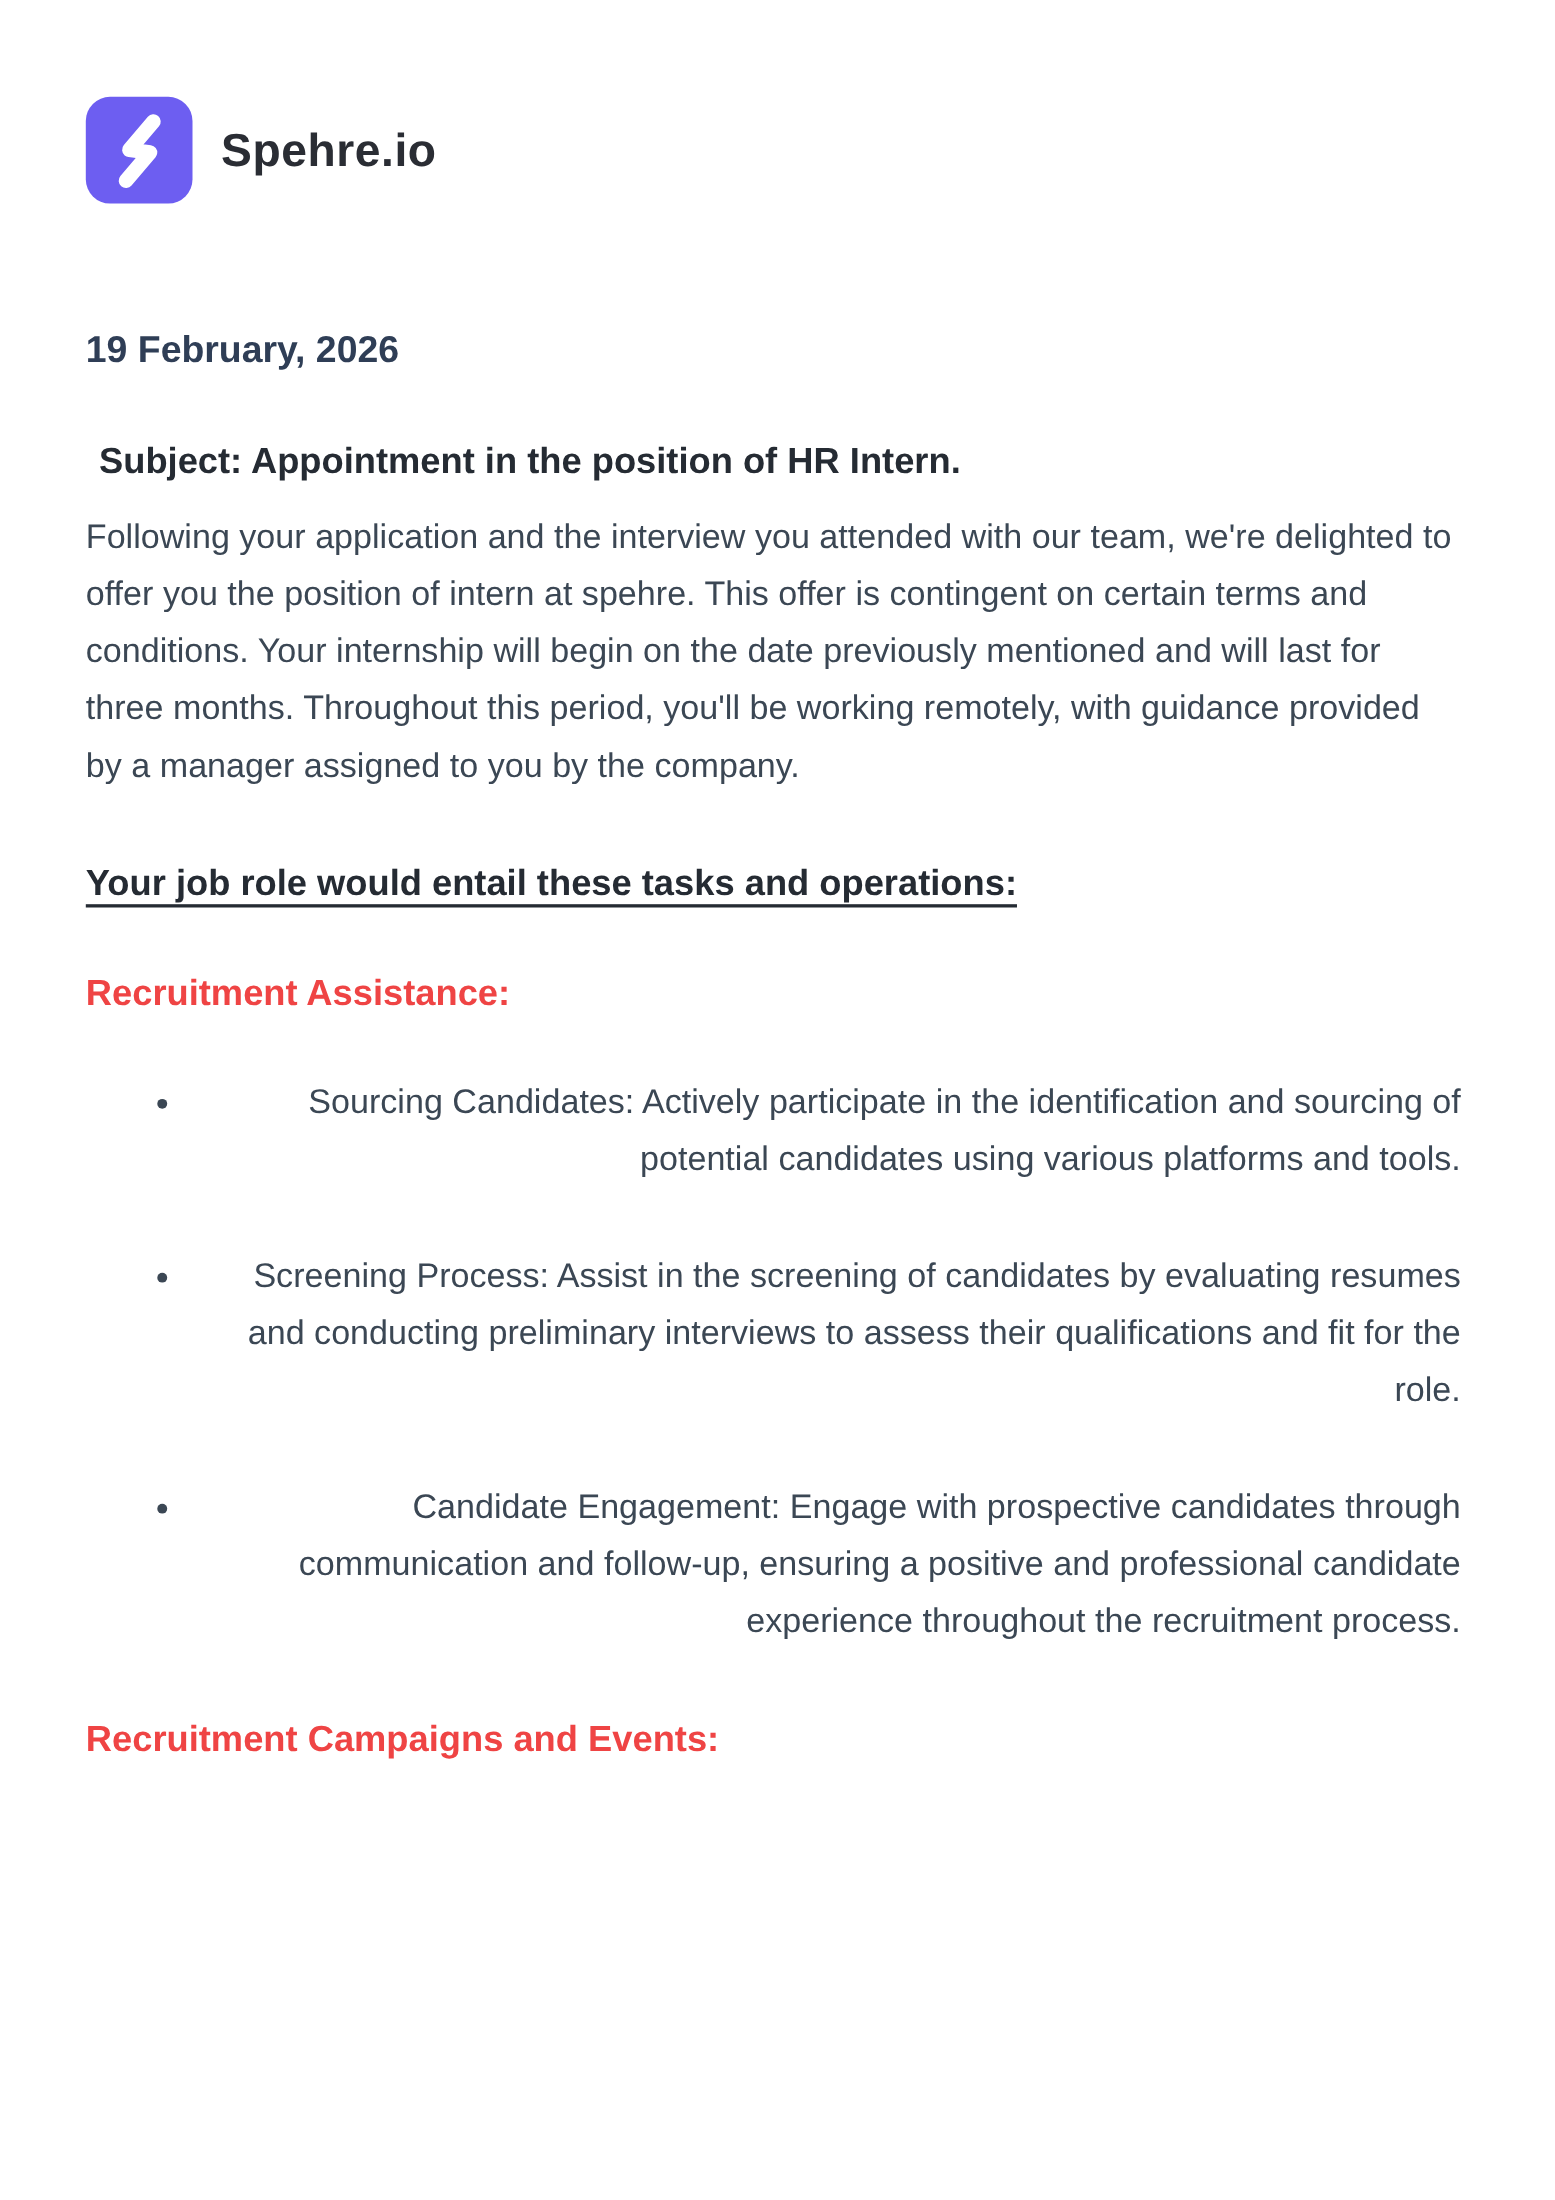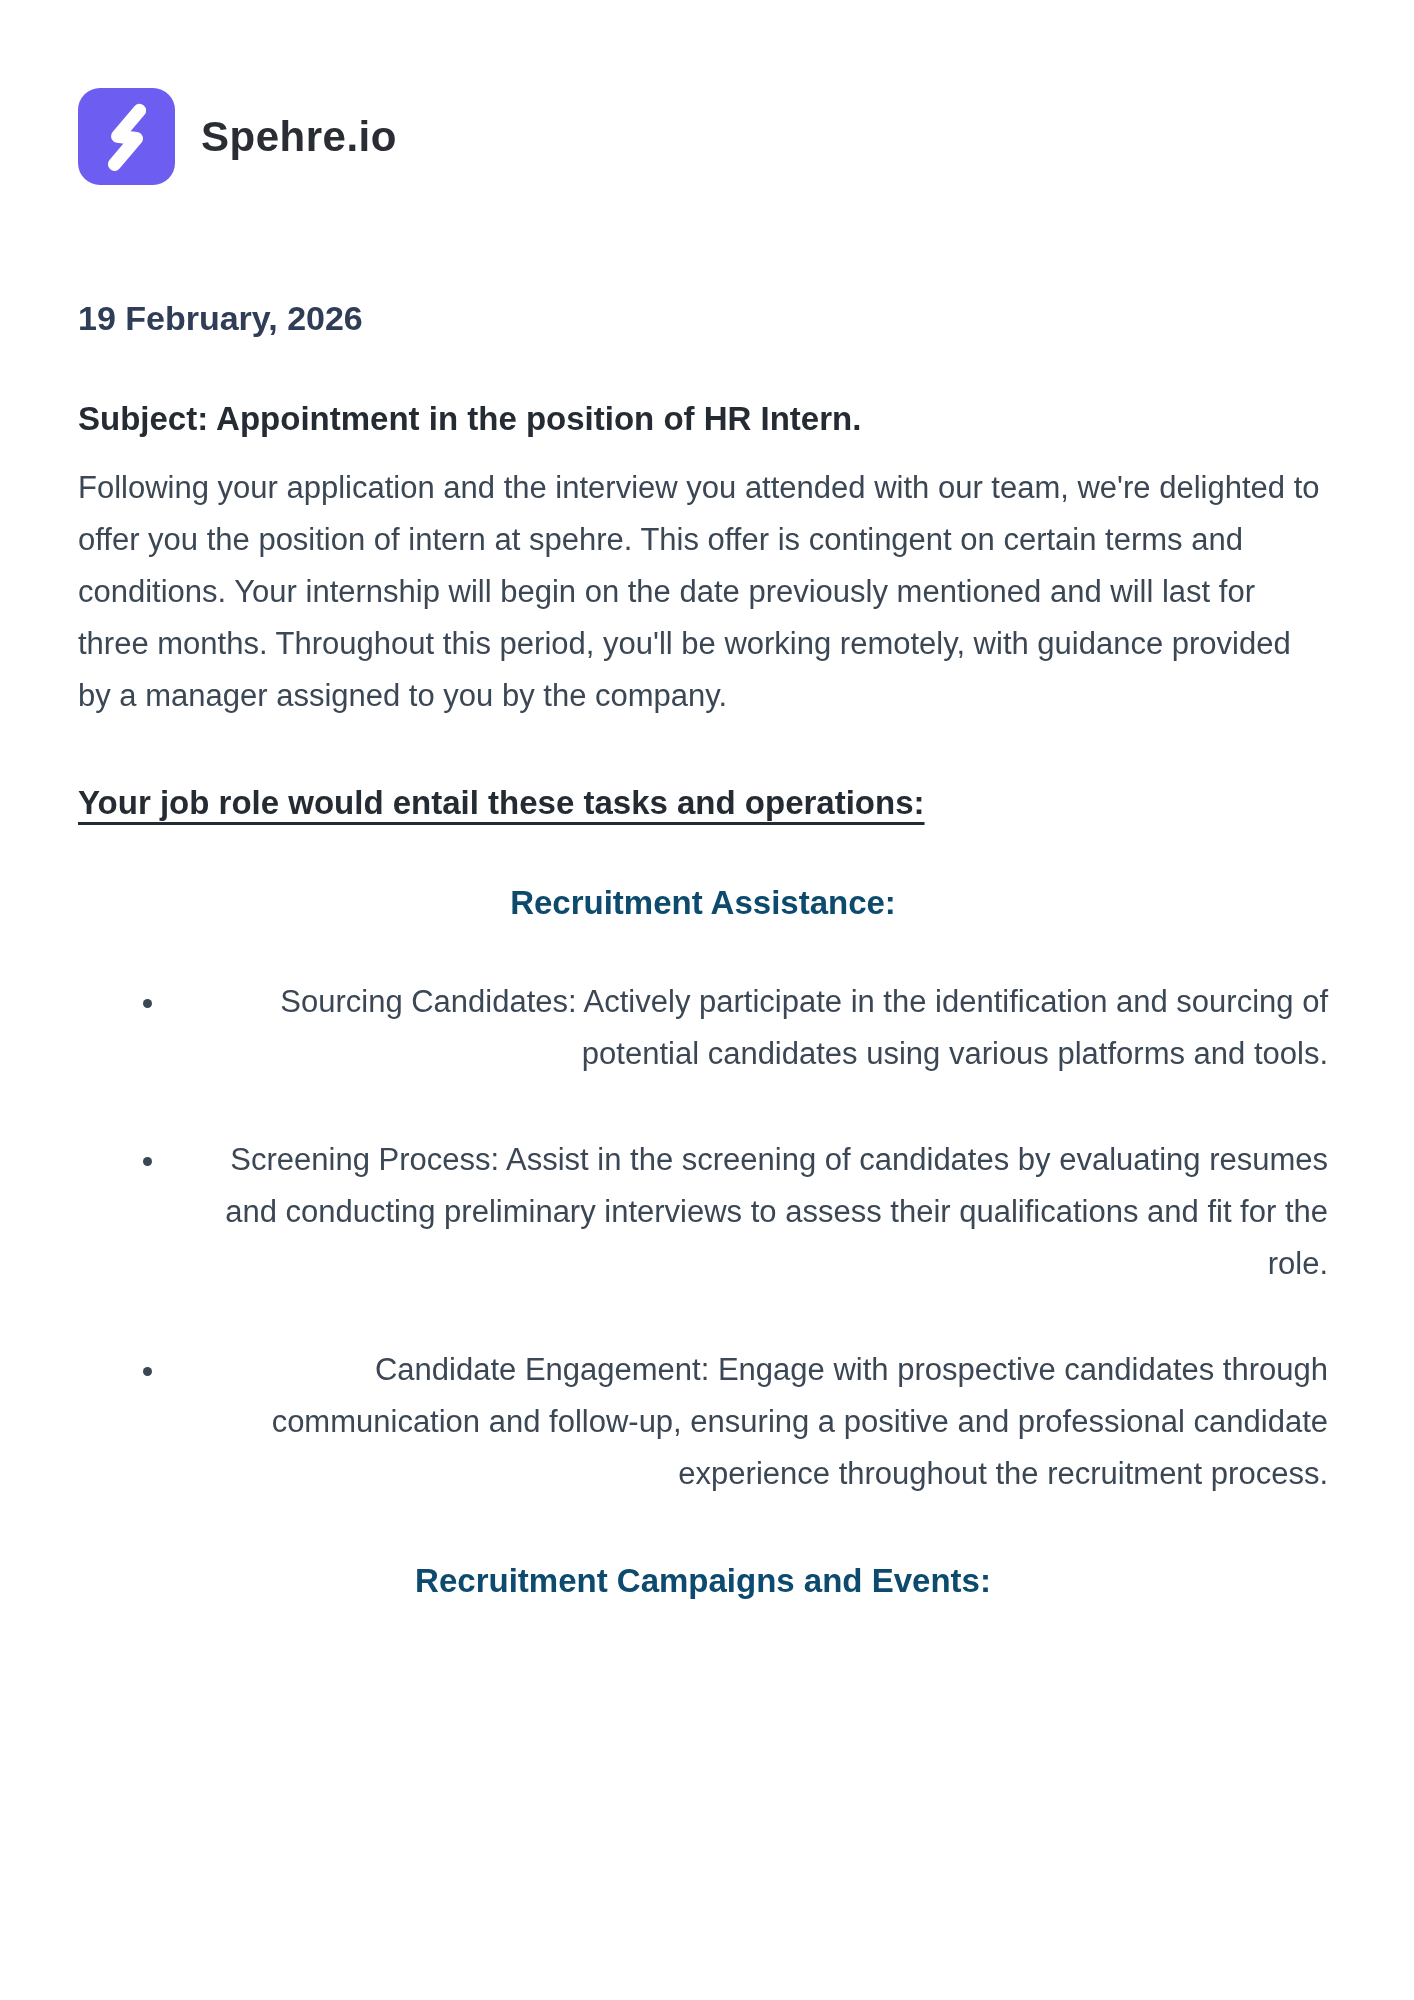--- a/index.html
+++ b/index.html
@@ -49,21 +49,21 @@
   .date-block p {
     margin: 0;
     font-size: 34px;
     font-weight: 700;
     line-height: 50px;
     color: #2f3e56;
   }
 
   
   .subject {
-    margin: 54px 0 0 0;
+    margin: 54px 0 0 12px;
     font-size: 33px;
     font-weight: 700;
     color: #252b33;
     line-height: 44px;
   }
 
   
   .body-text {
     margin: 21px 0 0 0;
     max-width: 1262px;
@@ -81,22 +81,21 @@
     text-decoration: underline;
     text-decoration-thickness: 3px;
     text-underline-offset: 8px;
   }
 
   
   .subsection-title {
     margin: 62px 0 0 0;
     font-size: 33px;
     font-weight: 700;
-    color: #0c4a6e;
-    text-align: center;
+    color: #ef4444;
   }
 
   
   .task-list {
     margin: 54px 0 0 0;
     padding: 0 0 0 90px;
     list-style: disc;
     max-width: 1262px;
     text-align: right;
   }

